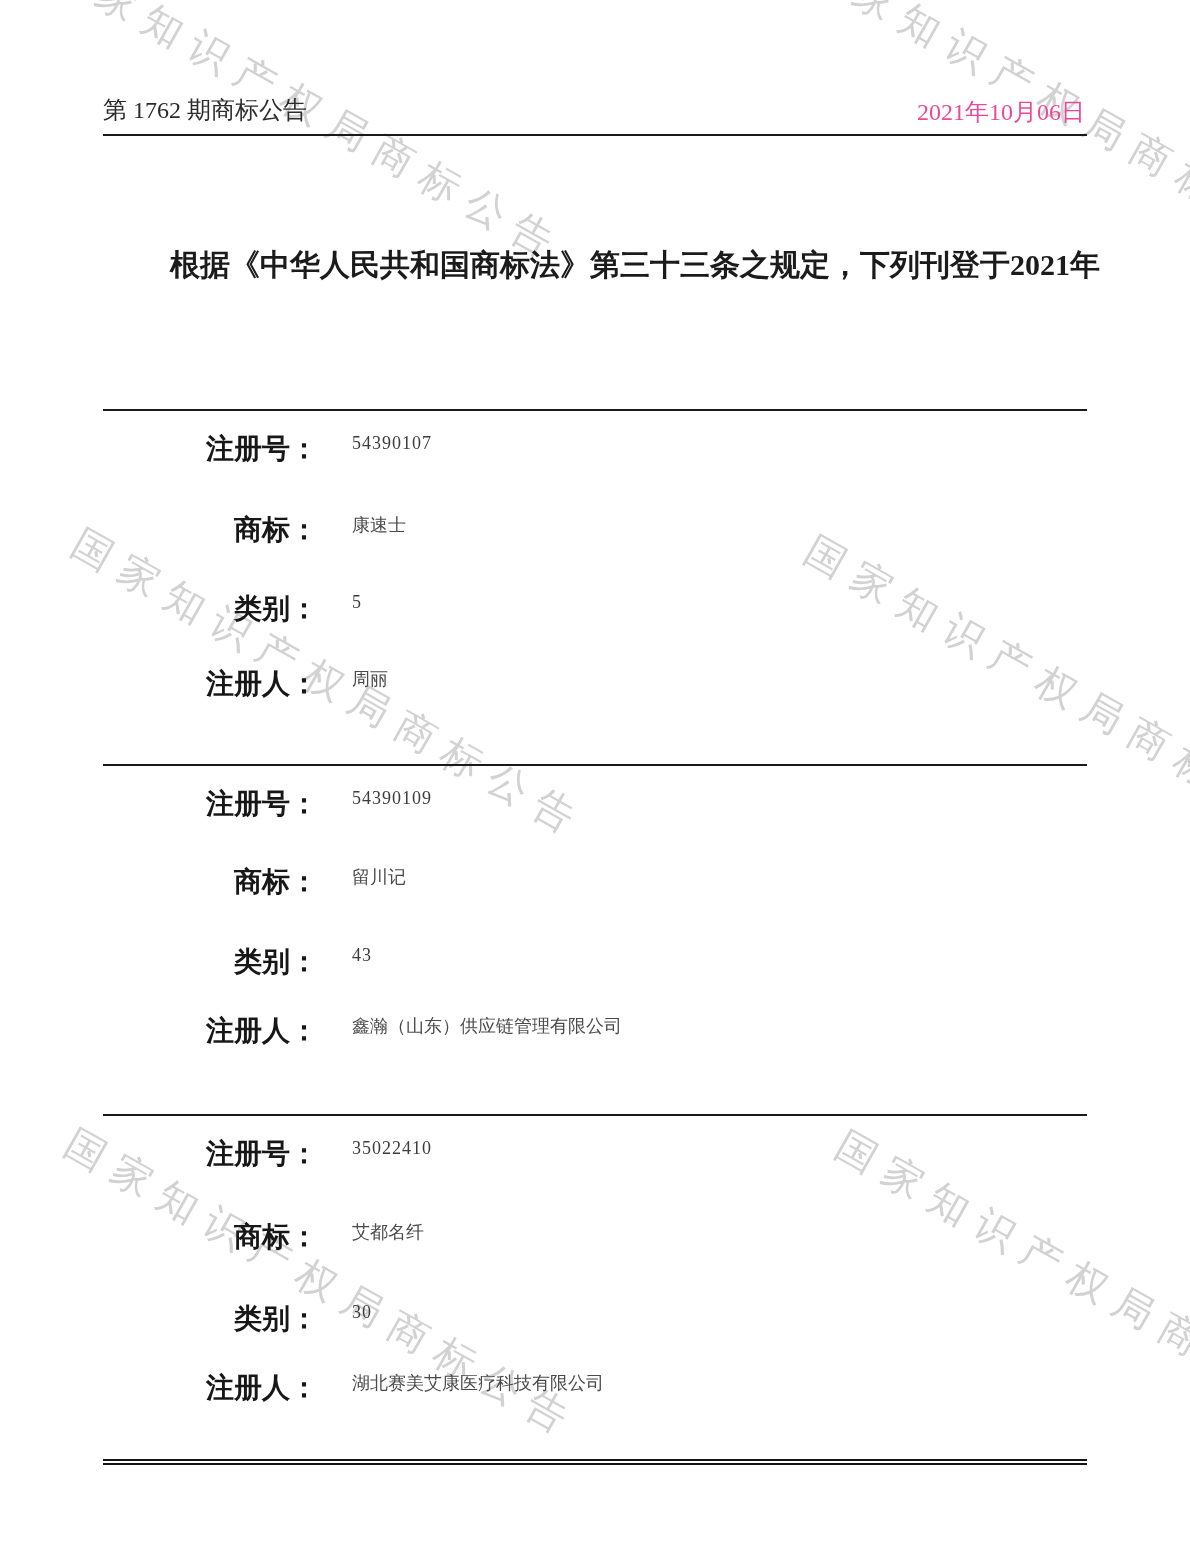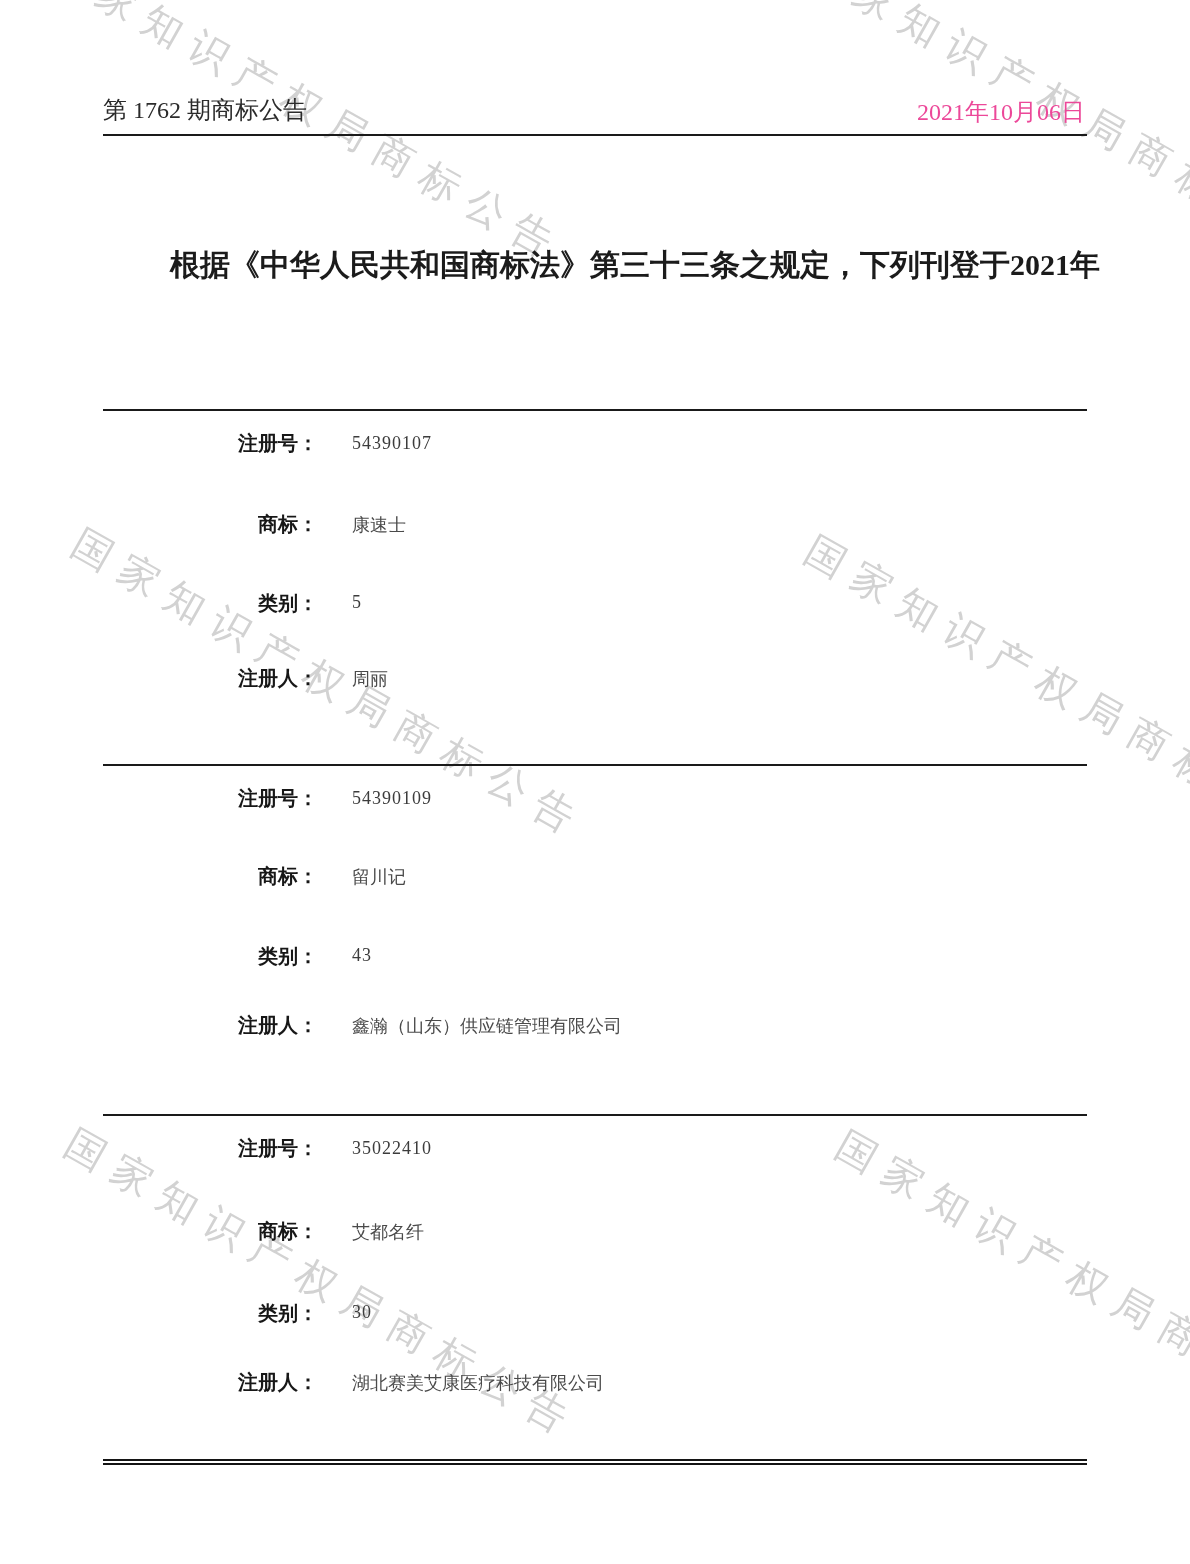--- a/index.html
+++ b/index.html
@@ -51,21 +51,21 @@
     font-size:30px;
     font-weight:bold;
     color:#1b1b1b;
   }
   .para-1{top:245px;padding-left:83px;}
   .para-2{top:287px;}
   .para-3{top:330px;}
   .lab{
     position:absolute;left:103px;width:215px;
     text-align:right;
-    font-size:20px;font-weight:bold;color:#171717;
+    font-size:28px;font-weight:bold;color:#171717;
     white-space:nowrap;
   }
   .val{
     position:absolute;left:352px;
     font-size:18px;font-weight:400;color:#4a4a4a;
     white-space:nowrap;
   }
   .val.num{color:#3c3c3c;letter-spacing:1px;}
 </style>
 </head>

